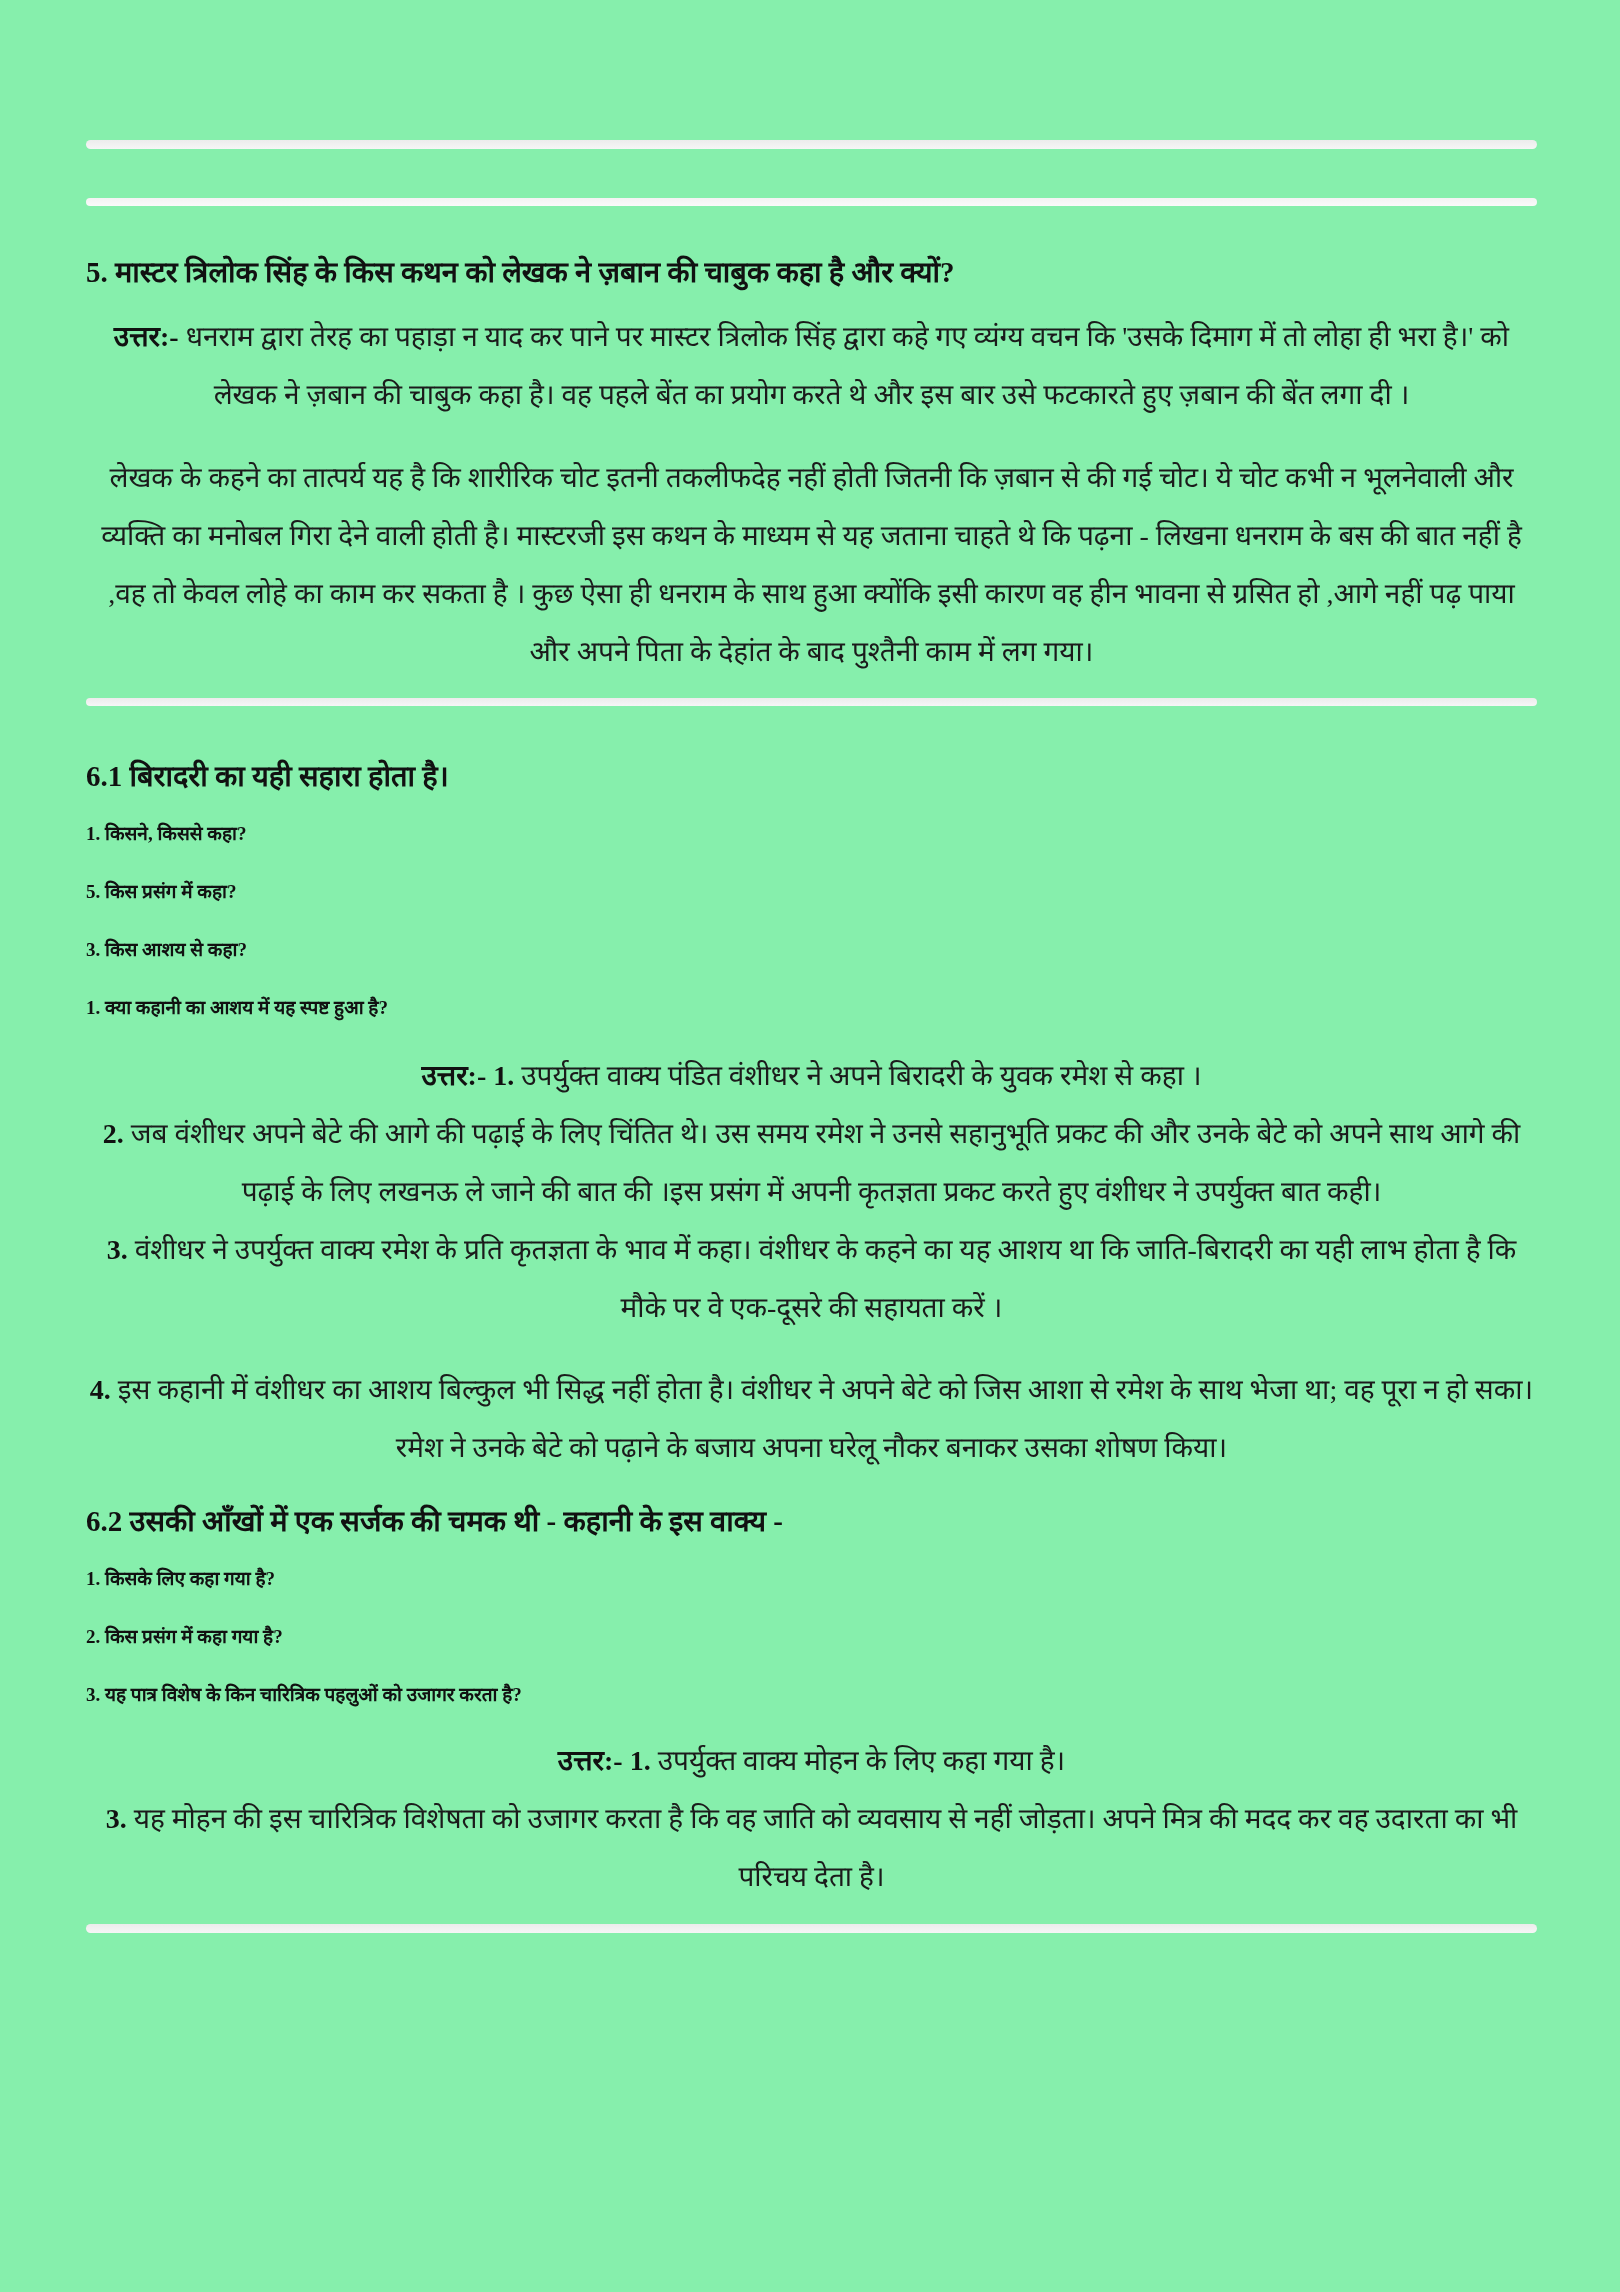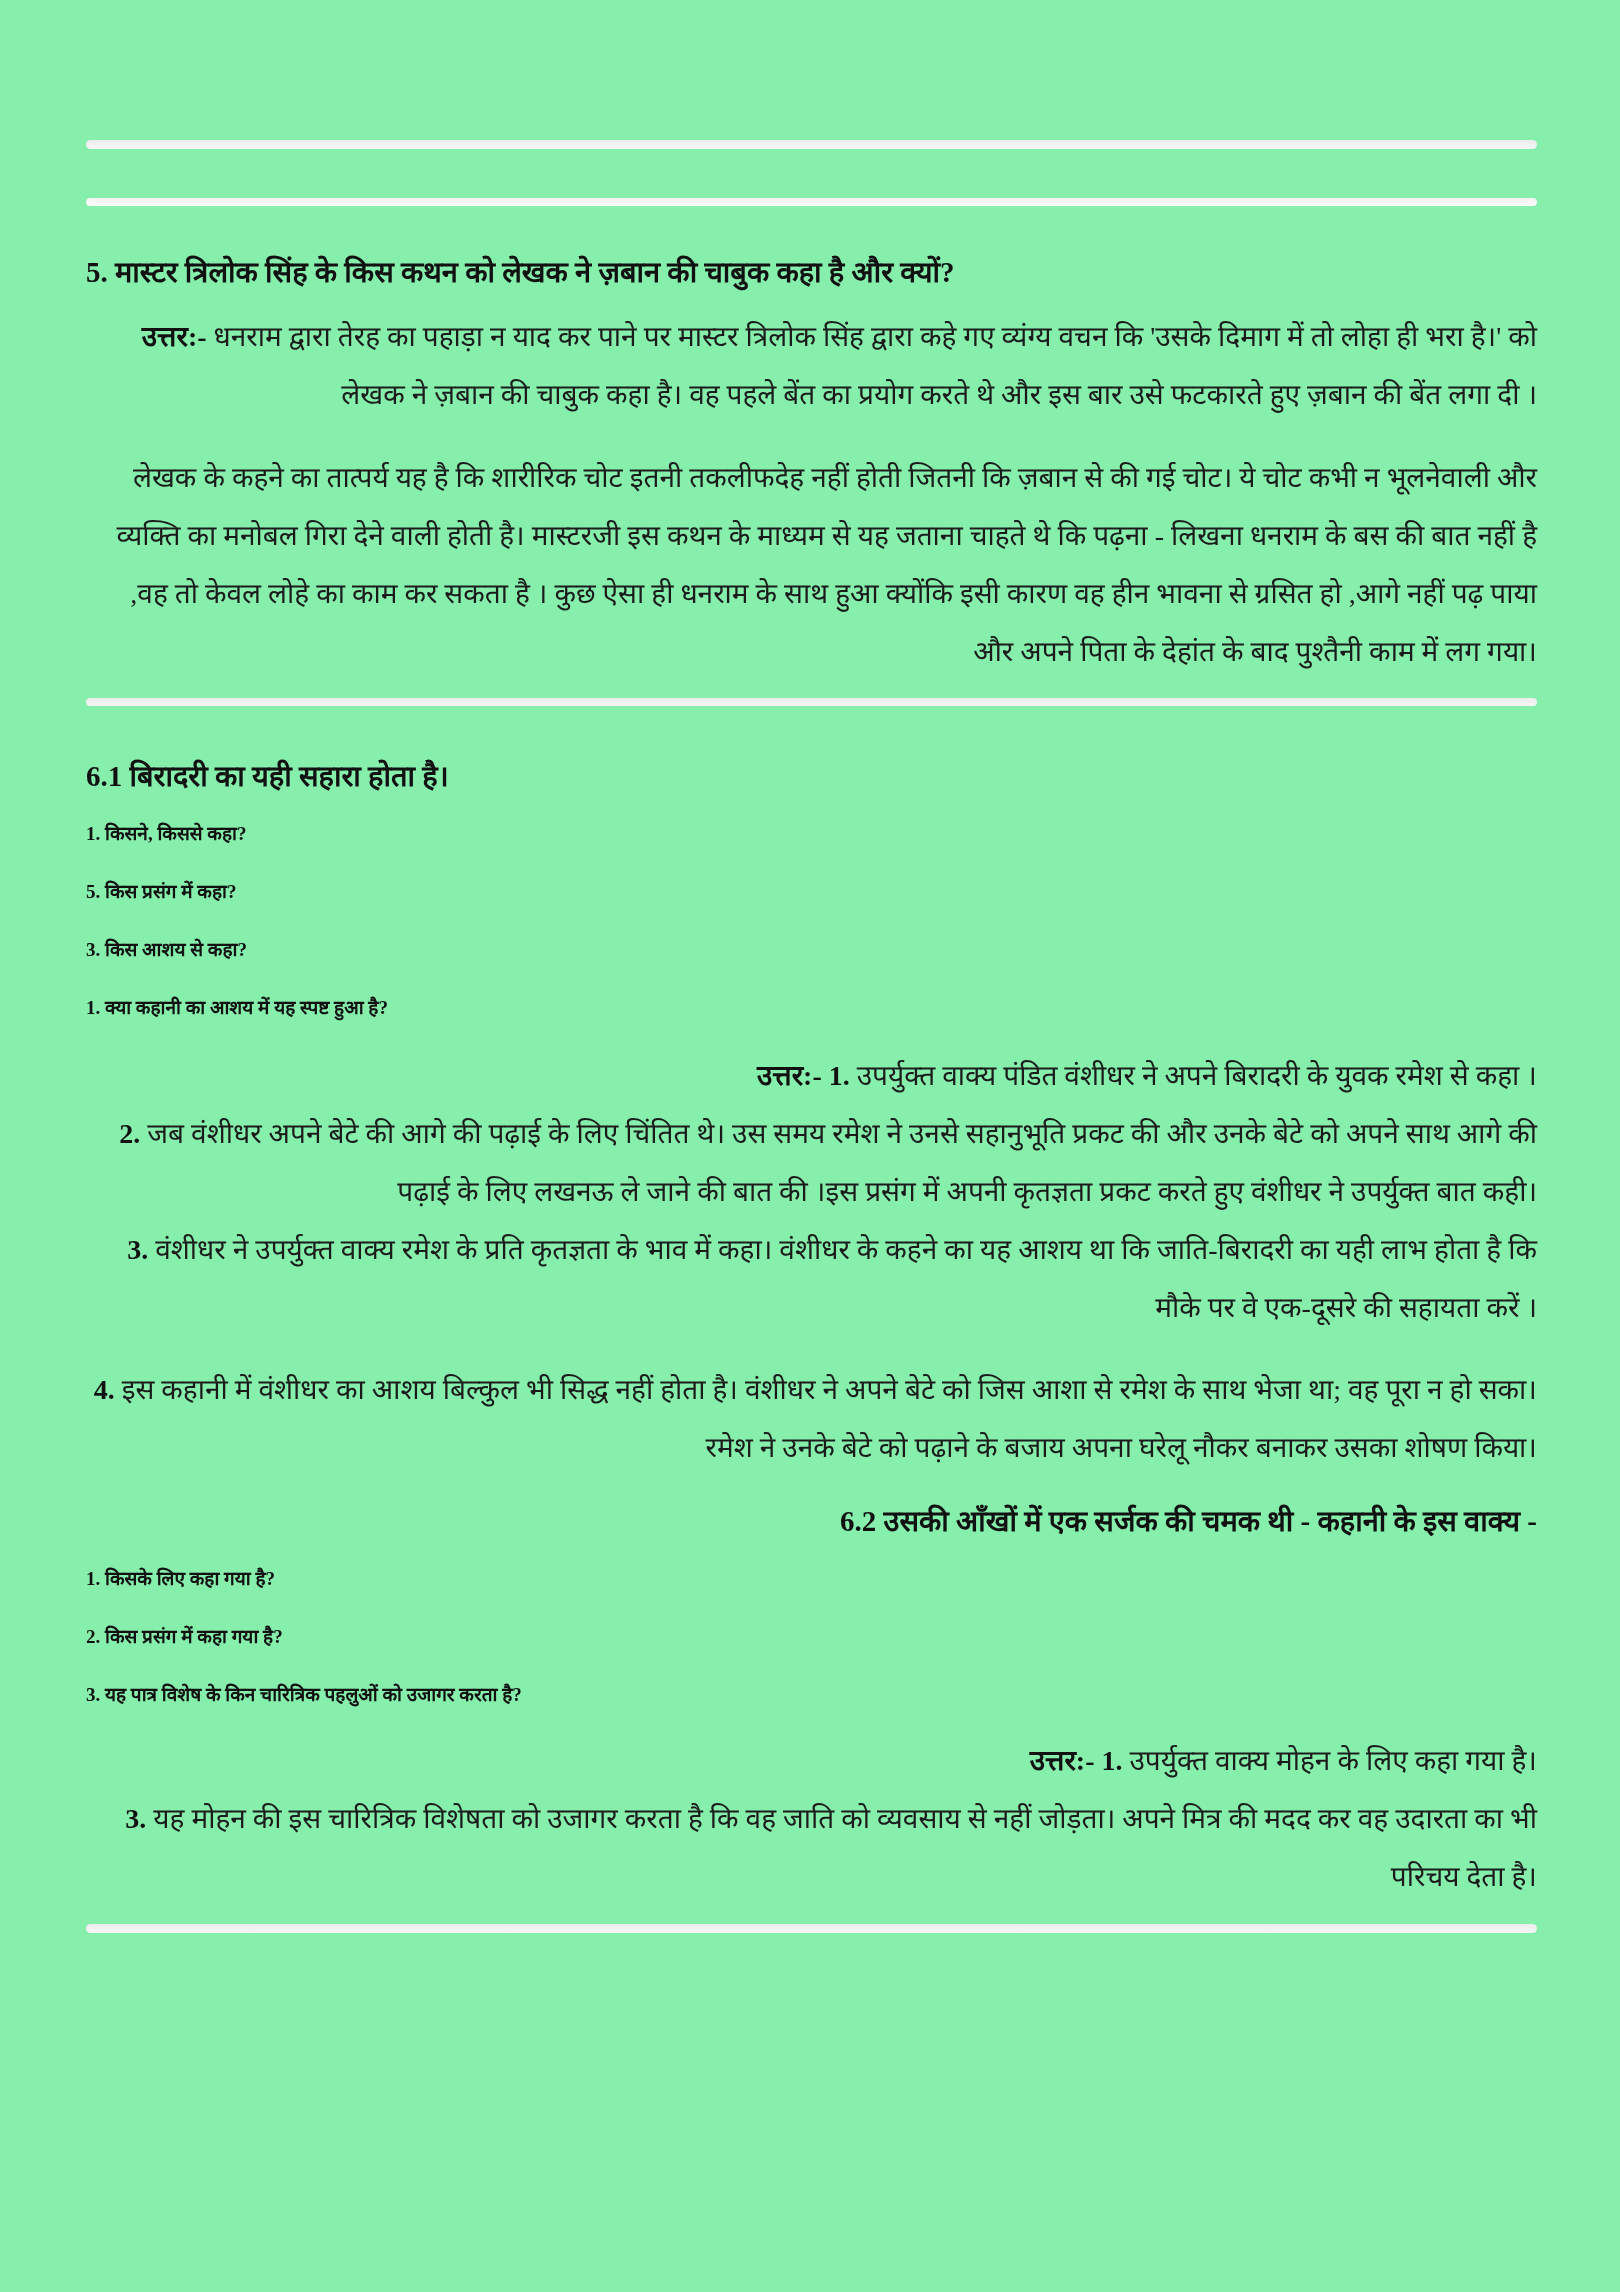--- a/index.html
+++ b/index.html
@@ -42,29 +42,29 @@
     line-height: 58px;
     font-weight: bold;
     color: #111111;
   }
   .para {
     margin: 0;
     font-size: 28px;
     line-height: 58px;
     font-weight: normal;
     color: #1b1b1b;
-    text-align: right;
+    text-align: center;
   }
   .para .ans-label {
     font-weight: bold;
     color: #111111;
   }
   .mt8  { margin-top: 7.8px; }
   .mt10 { margin-top: 9.8px; }
-  .mt16 { margin-top: 15.7px; text-align: right; }
+  .mt16 { margin-top: 15.7px; }
   .mt17 { margin-top: 16.7px; }
   .mt18 { margin-top: 17.6px; }
   .mt24 { margin-top: 23.5px; }
   .mt25 { margin-top: 24.5px; }
   .mt38 { margin-top: 37px; }
   .mt42 { margin-top: 41px; }
   .mt50 { margin-top: 49px; }
 </style>
 </head>
 <body>

